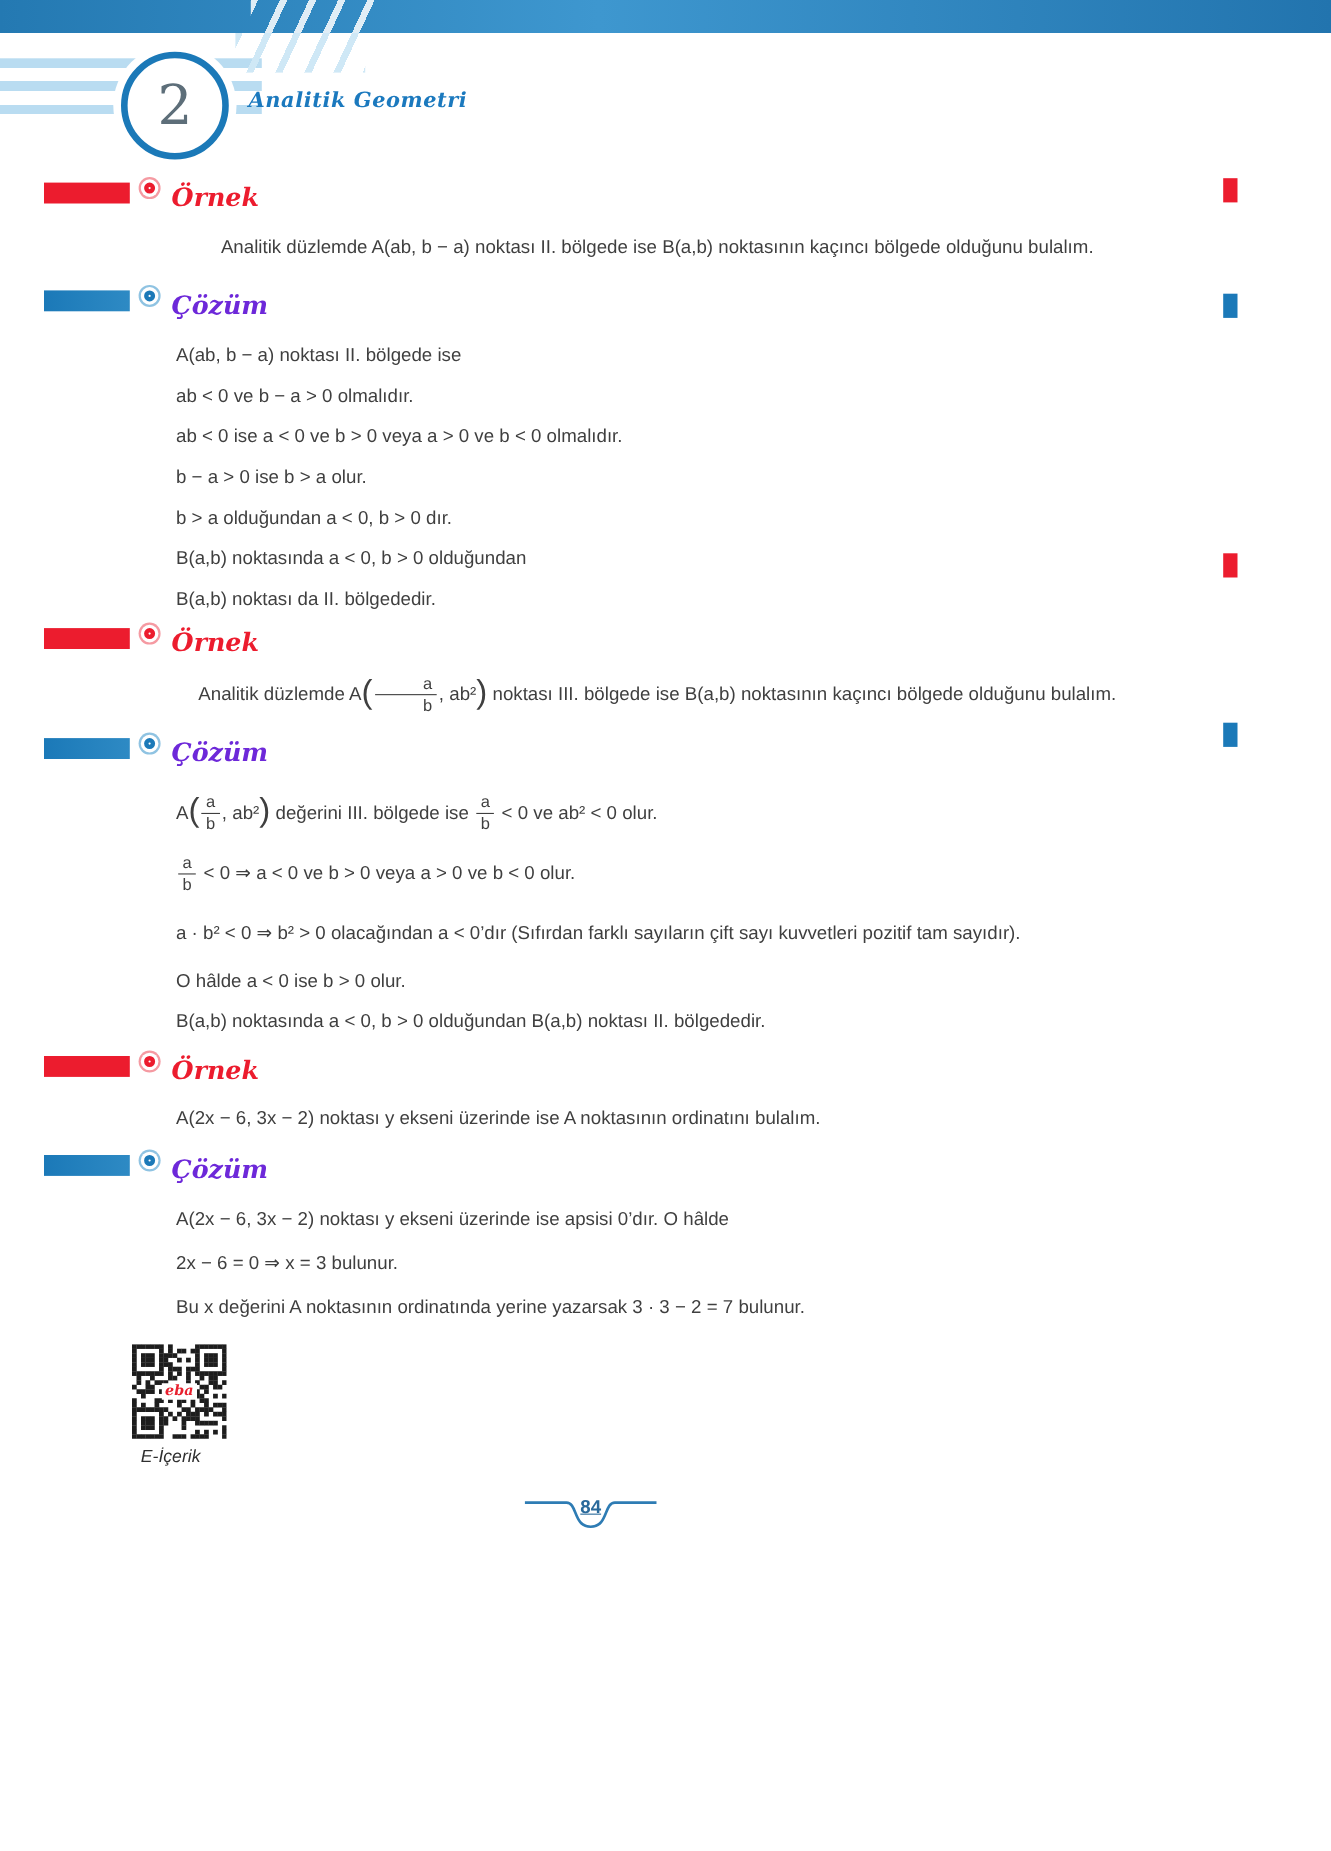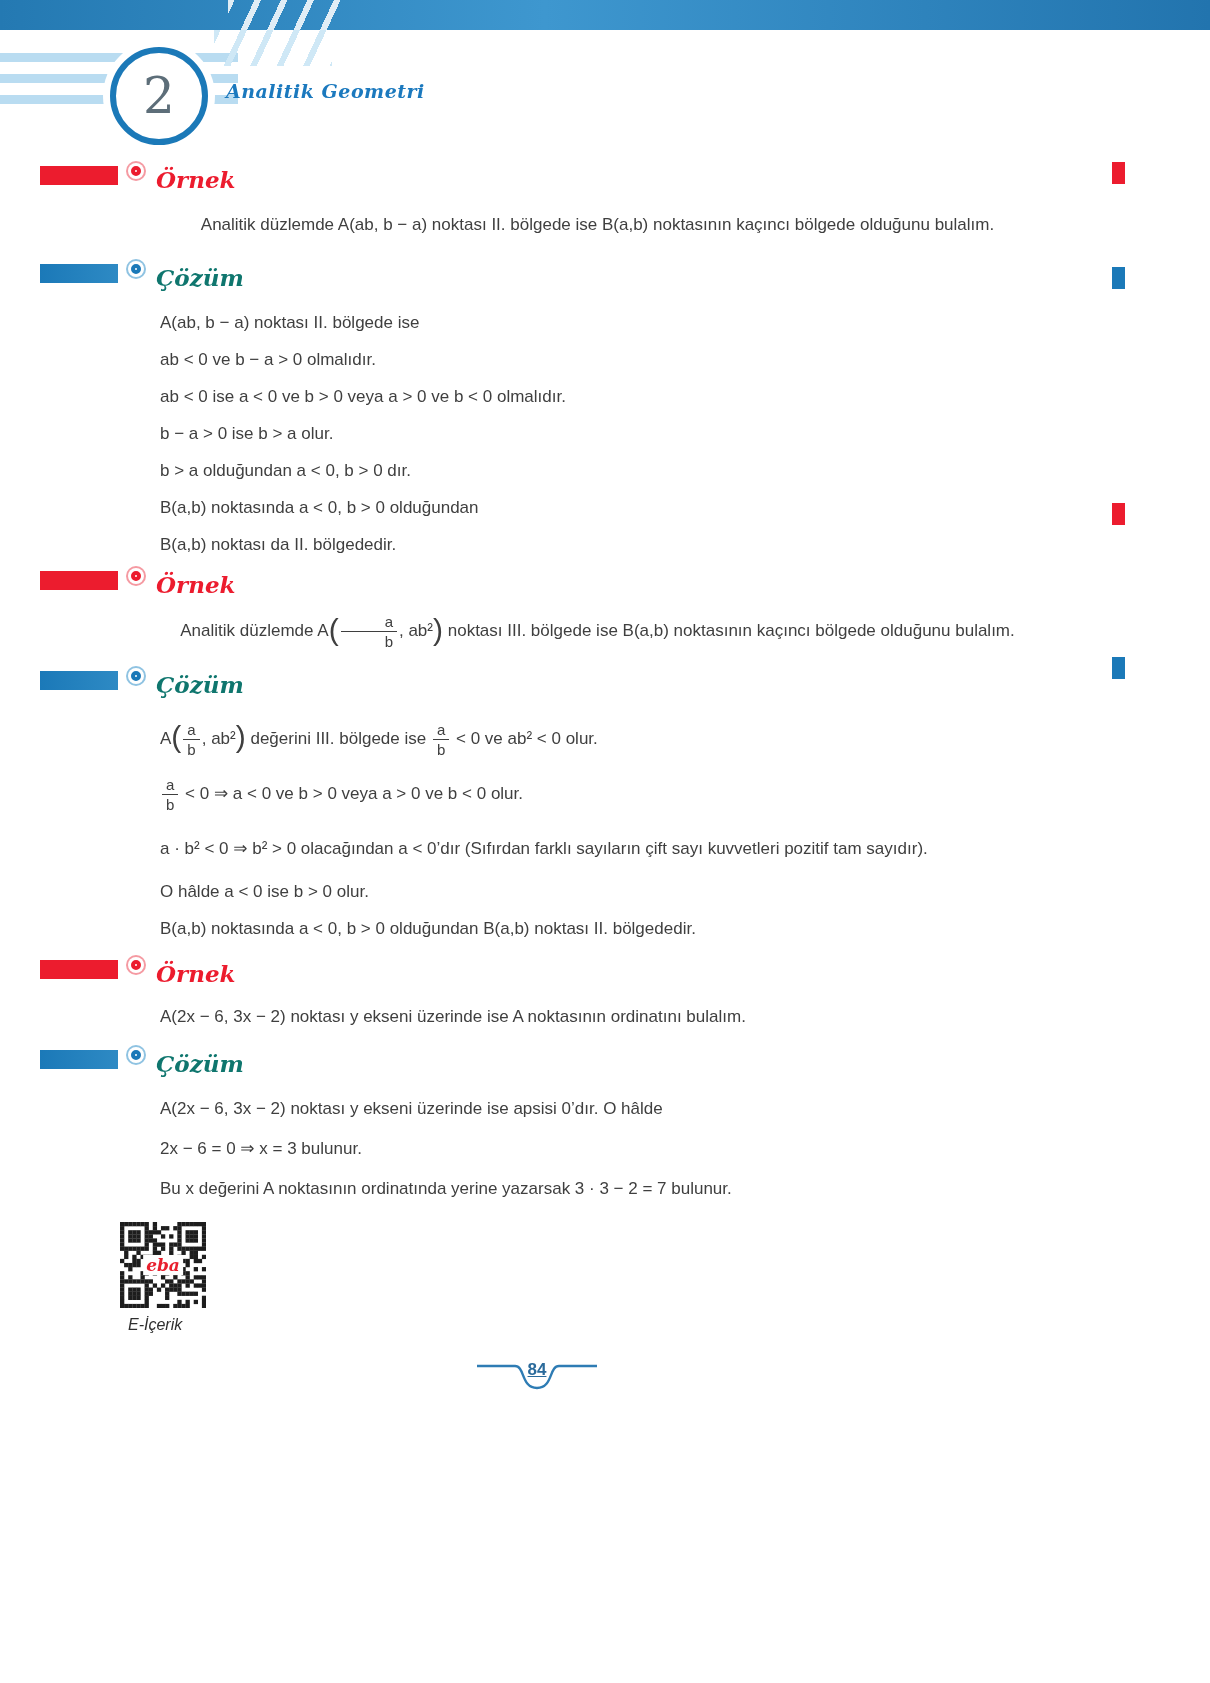--- a/index.html
+++ b/index.html
@@ -27,39 +27,39 @@
   
   .sec-header{display:flex;align-items:flex-start;height:30px;margin-left:40px;}
   .sec-bar{width:78px;height:19px;flex:none;}
   .bar-red{background:#ec1c2e;}
   .bar-blue{background:linear-gradient(90deg,#1b79b8,#2e8ac4);}
   .target{width:10px;height:10px;border-radius:50%;margin-left:13px;flex:none;background:#fff;}
   .t-red{border:4px solid #ec1c2e;box-shadow:0 0 0 3px #fff,0 0 0 5px #f59aa2;}
   .t-blue{border:4px solid #1b79b8;box-shadow:0 0 0 3px #fff,0 0 0 5px #8fc3e2;}
   .sec-label{margin-left:15px;font-family:"DejaVu Serif",serif;font-style:italic;font-weight:bold;font-size:23px;}
   .lbl-red{color:#ec1c2e;}
-  .lbl-blue{color:#0f766e;}
+  .lbl-blue{color:#6d28d9;}
 
   
   .problem{margin:0 175px 0 120px;text-indent:40px;font-size:17px;line-height:34px;text-align:center;}
   .sol-line{margin:0 40px 15px 160px;font-size:17px;line-height:22px;}
   .sol-para{margin:0 175px 15px 120px;text-indent:40px;font-size:17px;line-height:34px;}
 
   
   .frac{display:inline-flex;flex-direction:column;align-items:center;vertical-align:middle;
         line-height:1.15;font-size:15px;margin:0 2px;}
   .frac .num{border-bottom:1.4px solid #3f3f3f;padding:0 4px 1px;}
   .frac .den{padding-top:1px;}
   .bigp{font-size:30px;font-weight:400;vertical-align:middle;line-height:0;position:relative;top:-2px;}
 
   
   .qr-wrap{position:relative;width:86px;height:86px;margin:22px 0 0 120px;}
   .qr-logo{position:absolute;left:50%;top:50%;transform:translate(-50%,-50%);background:#fff;
            padding:0 3px;color:#e8202e;font-family:"DejaVu Serif",serif;font-style:italic;
-           font-weight:bold;font-size:17px;}
+           font-weight:bold;font-size:13px;}
   .econtent{margin:8px 0 0 128px;font-style:italic;font-size:16px;color:#2f2f2f;}
   .page-tab{position:relative;width:120px;height:38px;margin:24px 0 0 477px;}
   .page-tab svg{position:absolute;left:0;top:0;}
   .page-num{position:absolute;left:0;right:0;top:2px;text-align:center;color:#2a6a9b;
             font-weight:bold;font-size:17px;text-decoration:underline;}
 
   
   .marker{position:absolute;right:85px;width:13px;height:22px;}
 </style>
 </head>

